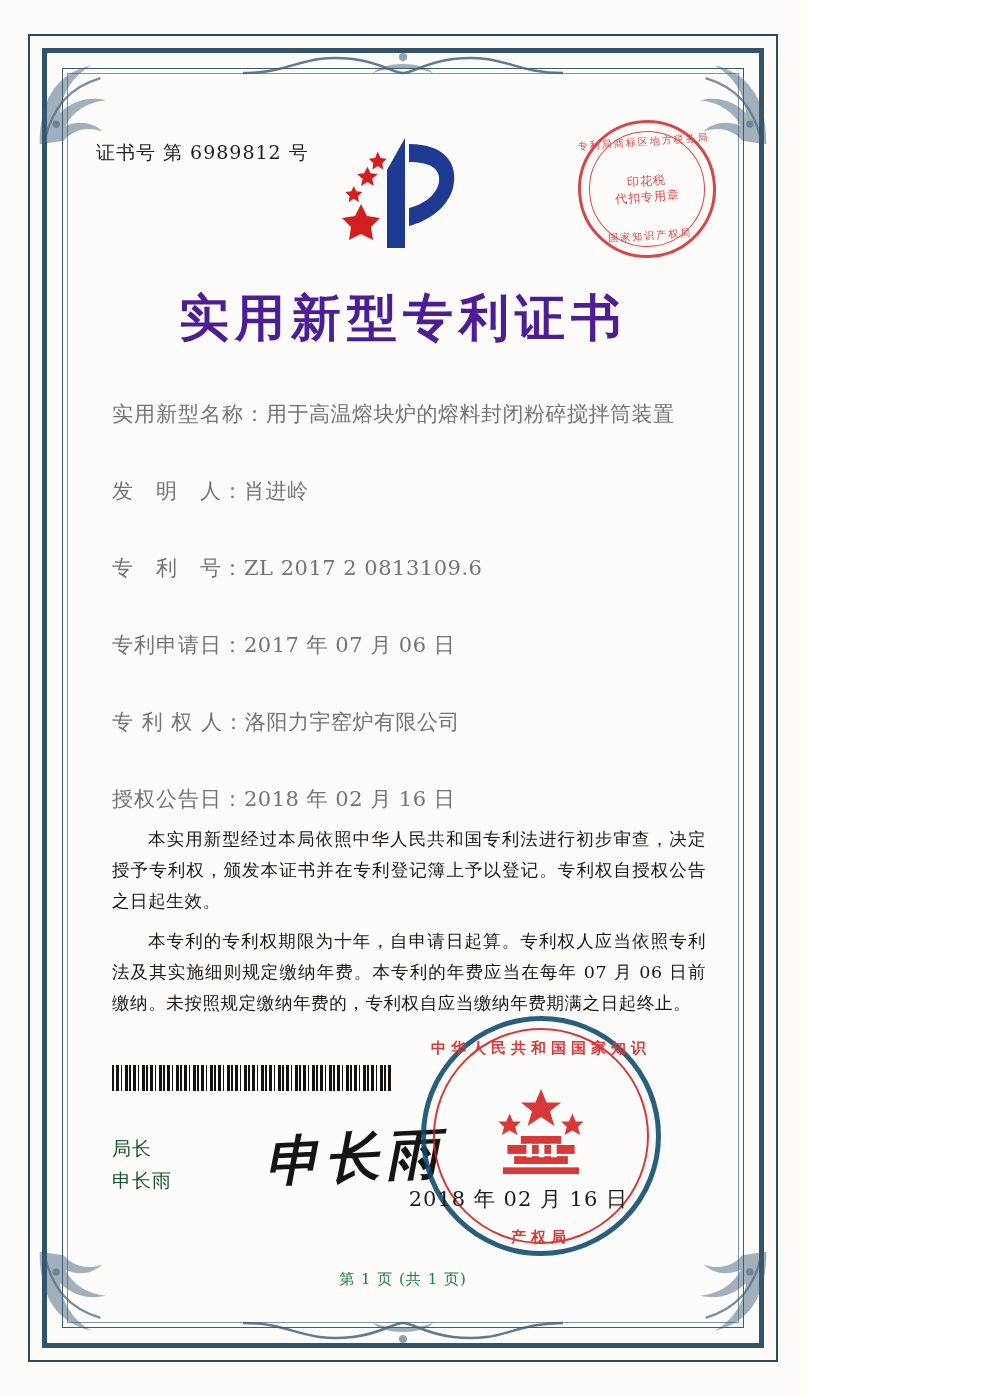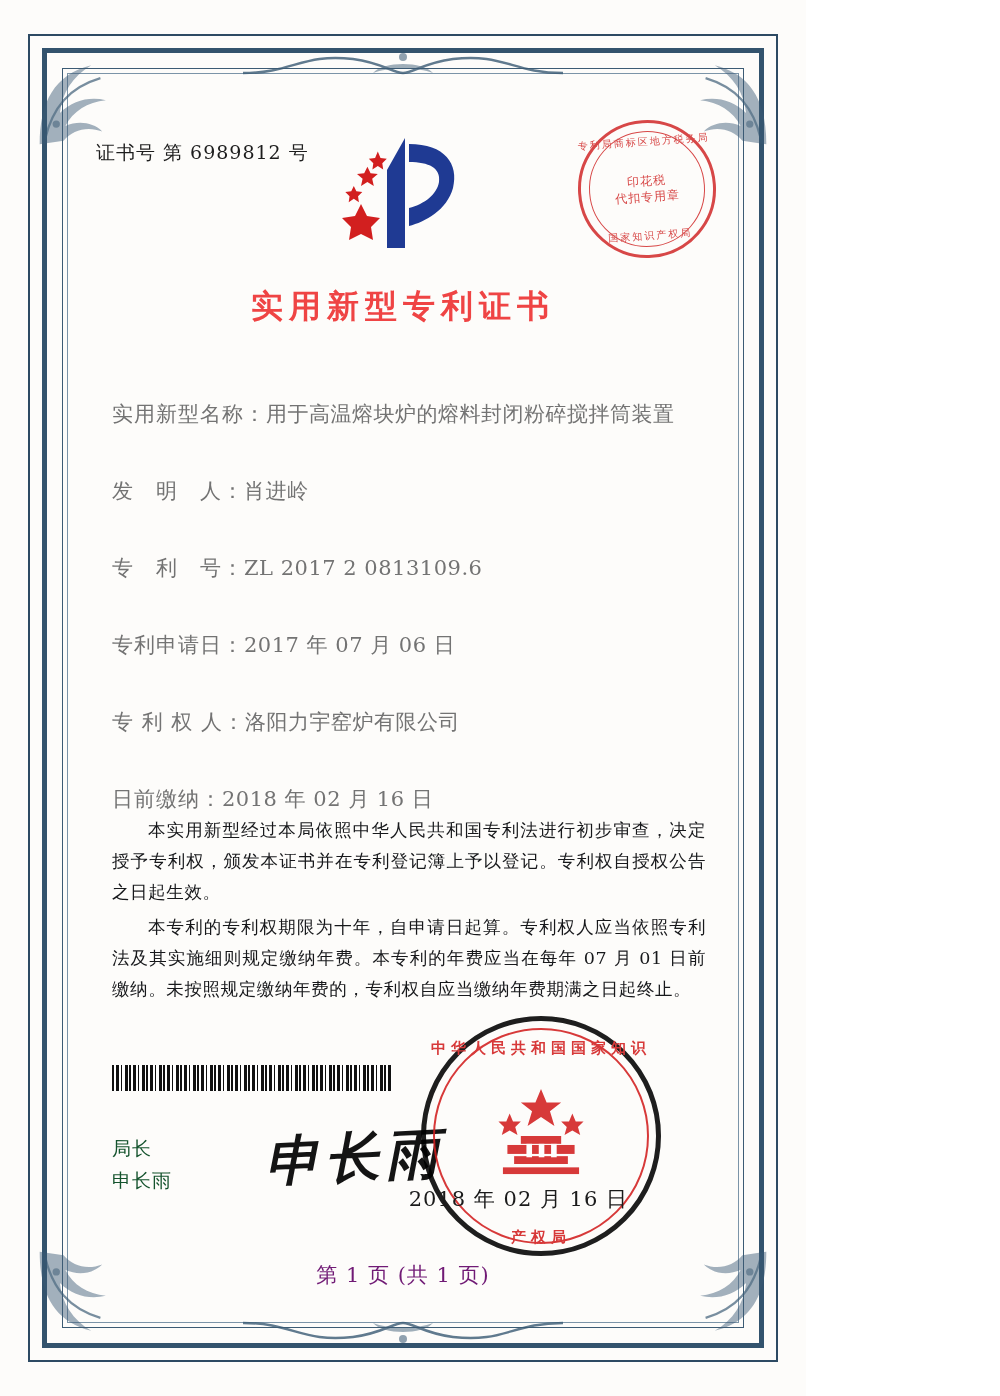--- a/index.html
+++ b/index.html
@@ -131,23 +131,23 @@
     font-size: 10px;
     letter-spacing: 2px;
   }
 
   .title {
     position: absolute;
     left: 0; right: 0; top: 175px;
     text-align: center;
     font-family: "DejaVu Serif", serif;
     font-weight: bold;
-    font-size: 32px;
+    font-size: 50px;
     letter-spacing: 6px;
-    color: #ef4444;
+    color: #4c1d95;
   }
 
   .fields {
     position: absolute;
     left: 22px; right: 0; top: 290px;
   }
   .field-row {
     font-family: "DejaVu Serif", serif;
     font-size: 21px;
     color: #737373;
@@ -160,21 +160,21 @@
   .paragraphs {
     position: absolute;
     left: 22px; right: 10px; top: 705px;
     font-family: "DejaVu Serif", serif;
     font-size: 17.5px;
     line-height: 31px;
     color: #17181b;
     text-align: justify;
   }
   .paragraphs p {
-    margin: 0 0 4px 0;
+    margin: 9px 0 4px 0;
     text-indent: 36px;
     letter-spacing: .6px;
   }
 
   
   .barcode {
     position: absolute;
     left: 22px; top: 955px;
     width: 280px; height: 26px;
     background: repeating-linear-gradient(
@@ -206,21 +206,21 @@
     color: #141414;
     transform: rotate(-3deg);
   }
 
   
   .seal {
     position: absolute;
     right: 55px; bottom: 45px;
     width: 230px; height: 230px;
     border-radius: 50%;
-    border: 5px solid #000000;
+    border: 5px solid #0c4a6e;
     color: #d21f1f;
     opacity: .88;
   }
   .seal .ring2 {
     position: absolute;
     inset: 7px;
     border-radius: 50%;
     border: 2px solid #d21f1f;
   }
   .seal .seal-arc-top,
@@ -250,23 +250,23 @@
     font-size: 21px;
     letter-spacing: 1px;
     color: #1a1a1a;
   }
 
   .footer {
     position: absolute;
     left: 0; right: 0; bottom: 12px;
     text-align: center;
     font-family: "DejaVu Serif", serif;
-    font-size: 21px;
+    font-size: 15px;
     letter-spacing: 1px;
-    color: #701a75;
+    color: #15803d;
   }
 </style>
 </head>
 <body>
 
 <div id="page">
 
   <div class="frame-outer"></div>
   <div class="frame-mid"></div>
   <div class="frame-inner"></div>
@@ -354,27 +354,27 @@
       <div class="field-row">
         <span class="field-label">专　利　号：</span><span class="field-value">ZL 2017 2 0813109.6</span>
       </div>
       <div class="field-row">
         <span class="field-label">专利申请日：</span><span class="field-value">2017 年 07 月 06 日</span>
       </div>
       <div class="field-row">
         <span class="field-label">专 利 权 人：</span><span class="field-value">洛阳力宇窑炉有限公司</span>
       </div>
       <div class="field-row">
-        <span class="field-label">日前缴纳：</span><span class="field-value">2018 年 02 月 16 日</span>
+        <span class="field-label">授权公告日：</span><span class="field-value">2018 年 02 月 16 日</span>
       </div>
     </div>
 
     <div class="paragraphs">
       <p>本实用新型经过本局依照中华人民共和国专利法进行初步审查，决定授予专利权，颁发本证书并在专利登记簿上予以登记。专利权自授权公告之日起生效。</p>
-      <p>本专利的专利权期限为十年，自申请日起算。专利权人应当依照专利法及其实施细则规定缴纳年费。本专利的年费应当在每年 07 月 01 日前缴纳。未按照规定缴纳年费的，专利权自应当缴纳年费期满之日起终止。</p>
+      <p>本专利的专利权期限为十年，自申请日起算。专利权人应当依照专利法及其实施细则规定缴纳年费。本专利的年费应当在每年 07 月 06 日前缴纳。未按照规定缴纳年费的，专利权自应当缴纳年费期满之日起终止。</p>
     </div>
 
     <div class="barcode"></div>
 
     <div class="signature-block">
       <div>局长</div>
       <div>申长雨</div>
     </div>
     <div class="signature-script">申长雨</div>
 

